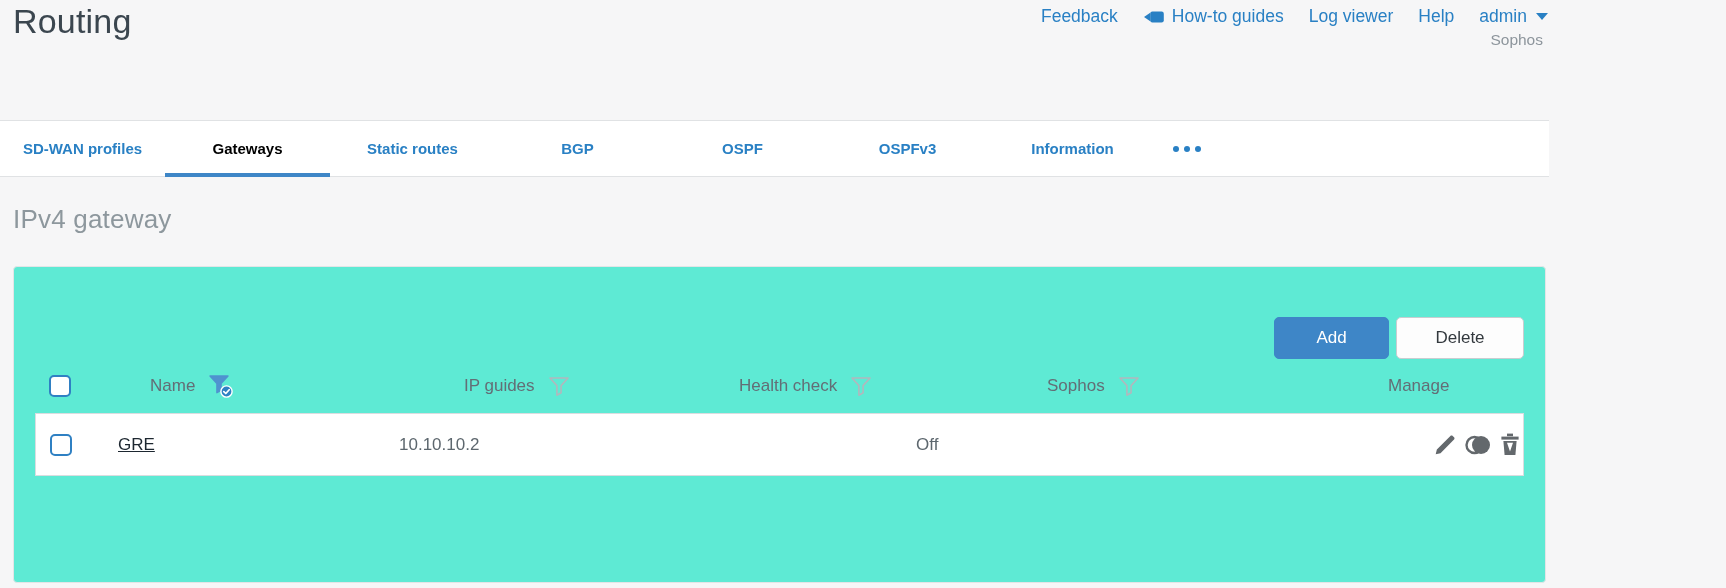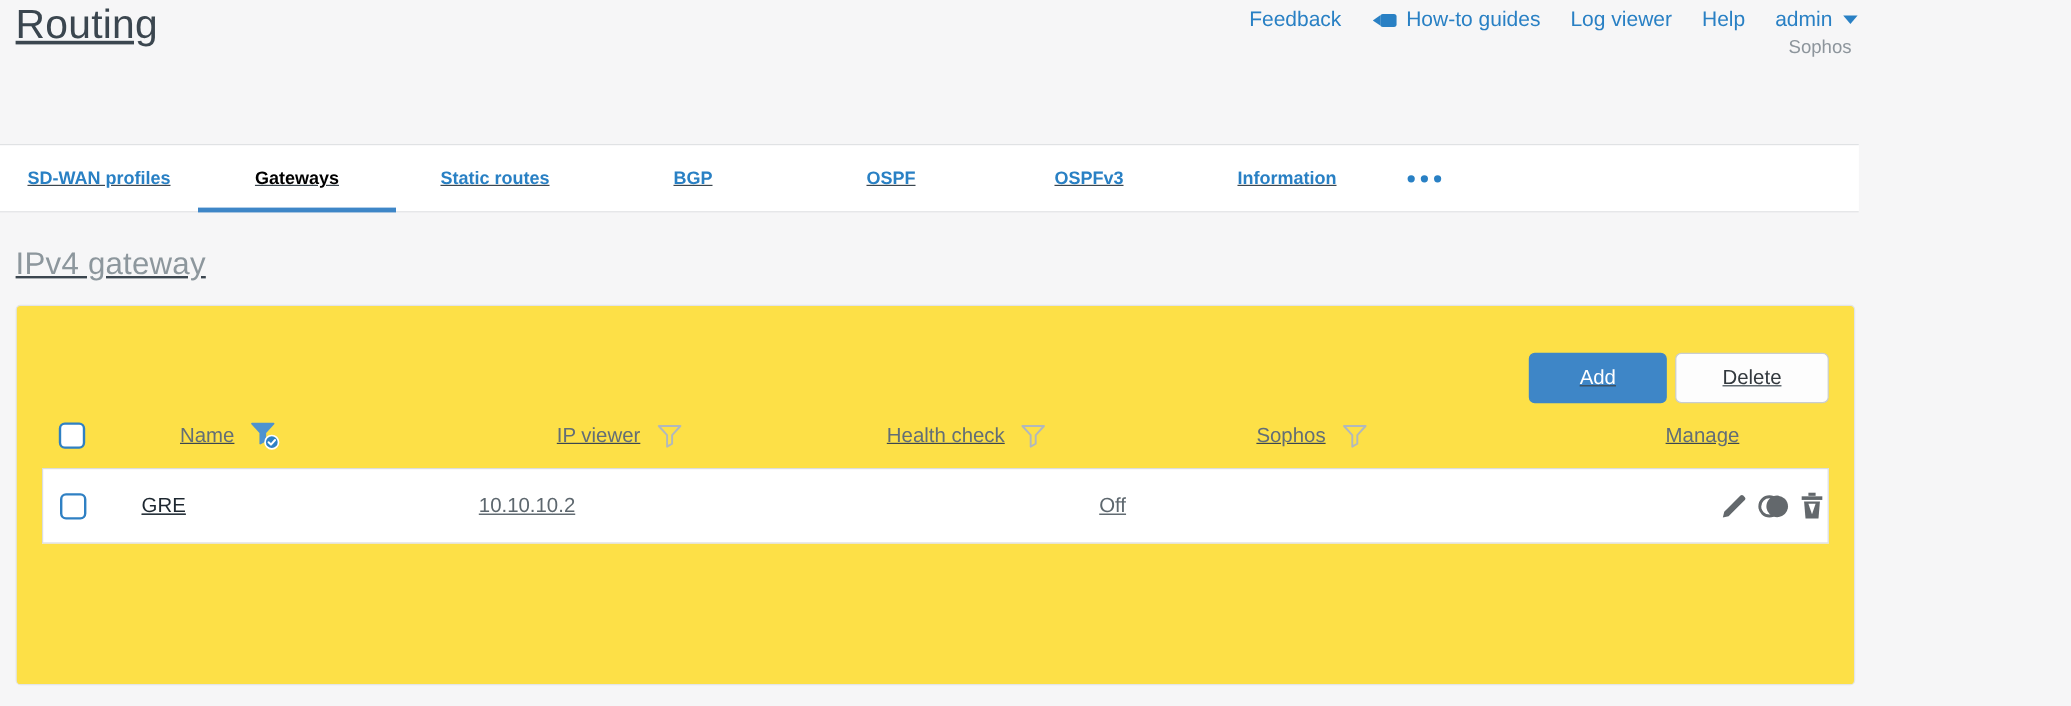--- a/index.html
+++ b/index.html
@@ -2,21 +2,21 @@
 <html><head>
 <meta charset="utf-8">
 <style>
   * { margin:0; padding:0; box-sizing:border-box; }
   html,body { width:1726px; height:588px; overflow:hidden; }
   body {
     font-family:"Liberation Sans", sans-serif;
     background:#f6f6f7;
     color:#3b464f;
   }
-  .frame { width:1549px; height:588px; position:relative;text-decoration:underline; }
+  .frame { width:1549px; height:588px; position:relative; }
 
   
   .page-header { position:relative; height:120px; padding:2px 0 0 13px; }
   .page-title { font-size:34px; font-weight:400; color:#3b464f; letter-spacing:.2px; }
   .top-nav {
     position:absolute; top:6px; right:1px;
     display:flex; align-items:center; gap:25px;
     font-size:17.5px; color:#2980c4;
   }
   .top-nav a { color:#2980c4; text-decoration:none; display:flex; align-items:center; gap:7px; cursor:pointer; }
@@ -36,23 +36,23 @@
   .tab.active { color:#000000; }
   .tab.active::after {
     content:""; position:absolute; left:0; right:0; bottom:-1px; height:4px; background:#3e86c7;
   }
   .tab-more { width:64px; display:flex; align-items:center; justify-content:center; cursor:pointer; }
 
   
   .content { padding:0 0 0 13px; }
   .section-heading { font-size:26px; font-weight:400; color:#8d979d; margin-top:27px; letter-spacing:.2px; }
   .card {
-    margin-top:19px; margin-right:4px; width:1533px; height:317px;
-    background:#fde047; border:1px solid #e3e5e7; border-radius:4px;
-    padding:5px 21px; position:relative;
+    margin-top:31px; margin-right:4px; width:1533px; height:317px;
+    background:#5eead4; border:1px solid #e3e5e7; border-radius:4px;
+    padding:16px 21px; position:relative;
   }
   .toolbar { display:flex; justify-content:flex-end; gap:7px; padding-top:34px; }
   .btn { height:42px; font-size:17px; border-radius:5px; cursor:pointer; font-family:inherit; }
   .btn-add { width:115px; background:#3e86c7; border:1px solid #3e86c7; color:#fff; }
   .btn-delete { width:128px; background:#fdfdfd; border:1px solid #c9cdd0; color:#33393e; }
 
   
   .thead, .trow {
     display:grid;
     grid-template-columns:82px 281px 242px 275px 273px 215px 1fr;
@@ -145,21 +145,21 @@
           <span>Name</span>
           <span>
             <svg width="27" height="25" viewBox="0 0 27 25">
               <path d="M2 2 H20 L13.1 9.6 V16.3 L8.9 18.7 V9.6 Z" fill="#4f93cf" stroke="#4f93cf" stroke-width="1.4" stroke-linejoin="round"></path>
               <circle cx="18.5" cy="17.5" r="5.6" fill="#2f80c3" stroke="#ffffff" stroke-width="1.4"></circle>
               <path d="M15.8 17.6 L17.8 19.5 L21.2 15.7" fill="none" stroke="#ffffff" stroke-width="1.7" stroke-linecap="round" stroke-linejoin="round"></path>
             </svg>
           </span>
         </div>
         <div class="col-label">
-          <span>IP viewer</span>
+          <span>IP guides</span>
           <span>
             <svg width="22" height="21" viewBox="0 0 22 21">
               <path d="M2 2 H20 L13.1 9.6 V16.8 L8.9 19.2 V9.6 Z" fill="none" stroke="#b1b8bd" stroke-width="1.6" stroke-linejoin="round"></path>
             </svg>
           </span>
         </div>
         <div class="col-label">
           <span>Health check</span>
           <span>
             <svg width="22" height="21" viewBox="0 0 22 21">

